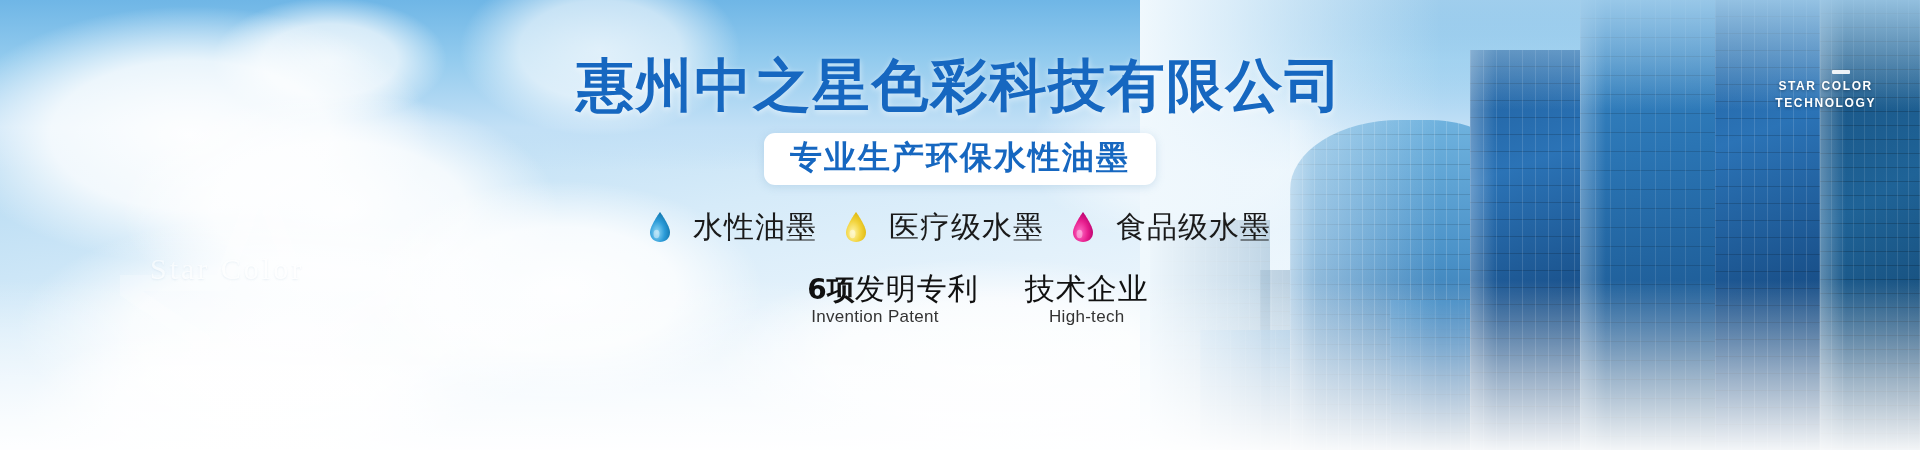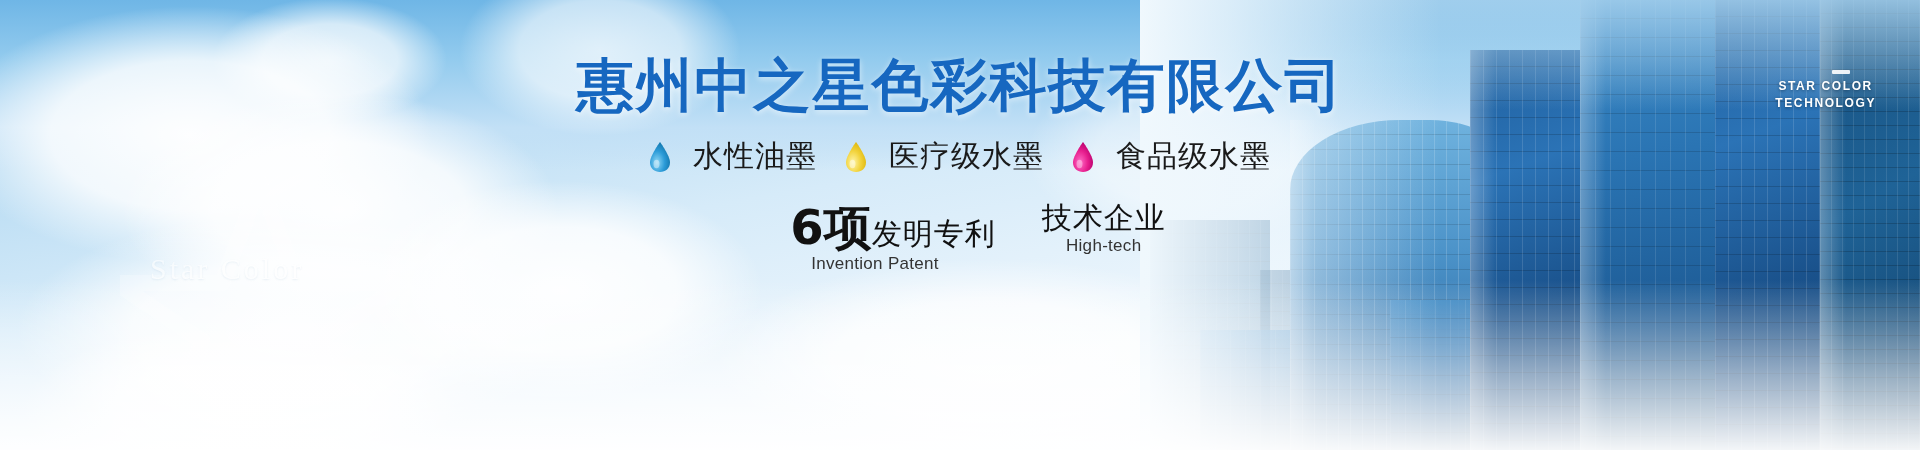--- a/index.html
+++ b/index.html
@@ -190,21 +190,21 @@
   .drop { width:22px; height:30px; display:block; }
 
   .badges {
     margin-top:26px;
     display:flex; align-items:flex-start; gap:46px;
   }
   .badge { display:flex; flex-direction:column; align-items:center; }
   .badge-line { display:flex; align-items:baseline; white-space:nowrap; }
   .badge-big {
     font-family:"DejaVu Sans","Liberation Sans",sans-serif;
-    font-size:48px; font-weight:bold; color:#111111; line-height:1;
+    font-size:28px; font-weight:bold; color:#111111; line-height:1;
     letter-spacing:0px;
     margin-left:36px;
   }
   .badge-small {
     font-family:"DejaVu Sans","Liberation Sans",sans-serif;
     font-size:30px; font-weight:500; color:#111111; line-height:1;
     letter-spacing:1px;
   }
   .badge-en {
     margin-top:3px;
@@ -263,20 +263,23 @@
     </svg>
   </div>
   <div class="watermark-text">Star Color</div>
 
   <div class="haze-bottom"></div>
 
   <div class="content">
 
     <div class="title">惠州中之星色彩科技有限公司</div>
 
+    <div class="subtitle-pill">
+      <span>专业生产环保水性油墨</span>
+    </div>
 
     <div class="features">
 
       <div class="feature">
         <svg class="drop" viewBox="0 0 22 30">
           <defs>
             <radialGradient id="gd0" cx="35%" cy="68%" r="70%">
               <stop offset="0%" stop-color="#8fd7f5"></stop>
                 <stop offset="55%" stop-color="#2b9bd8"></stop>
                 <stop offset="100%" stop-color="#1276ad"></stop>

